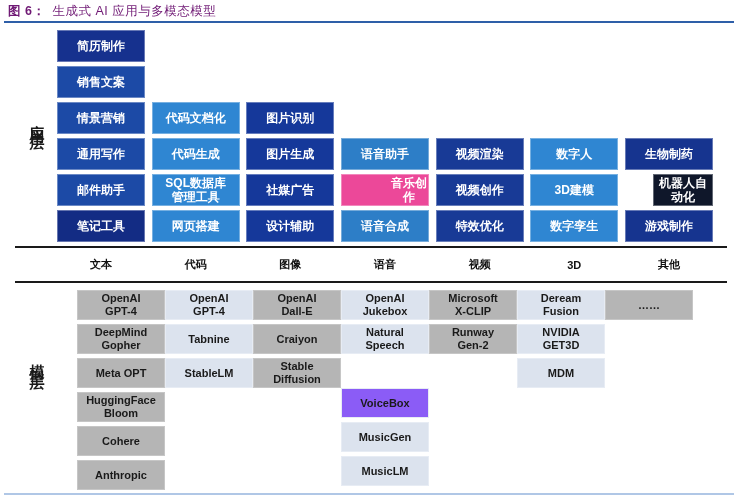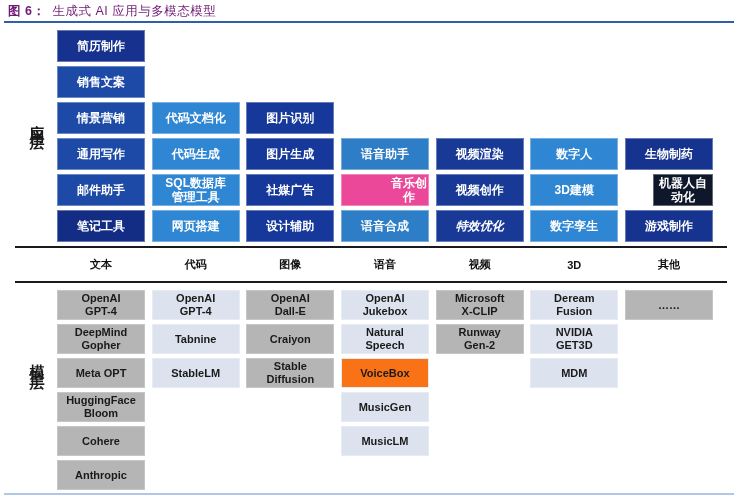--- a/index.html
+++ b/index.html
@@ -77,21 +77,21 @@
     text-align: center;
     font-weight: bold;
     font-size: 11px;
     color: #111111;
   }
   .model-grid {
     position: absolute;
     left: 57px; top: 290px;
     width: 656px;
     display: flex;
-    justify-content: space-between;
+    justify-content: center;
     align-items: flex-start;
   }
   .model-col { display: flex; flex-direction: column; gap: 4px; width: 88px; }
   .model-box {
     height: 30px;
     display: flex; align-items: center; justify-content: center;
     font-size: 11px;
     font-weight: bold;
     color: #1a1a1a;
     text-align: center;
@@ -139,21 +139,21 @@
         <div class="app-box" style="background: rgb(21, 56, 154);">设计辅助</div>
       </div>
       <div class="app-col">
         <div class="app-box" style="background: rgb(45, 126, 199);">语音助手</div>
         <div class="app-box" style="background: #ec4899; padding-left: 48px;">音乐创作</div>
         <div class="app-box" style="background: rgb(45, 126, 199);">语音合成</div>
       </div>
       <div class="app-col">
         <div class="app-box" style="background: rgb(24, 58, 150);">视频渲染</div>
         <div class="app-box" style="background: rgb(24, 58, 150);">视频创作</div>
-        <div class="app-box" style="background: rgb(24, 58, 150); font-style: italic;">特效优化</div>
+        <div class="app-box" style="background: rgb(24, 58, 150);">特效优化</div>
       </div>
       <div class="app-col">
         <div class="app-box" style="background: rgb(47, 134, 210);">数字人</div>
         <div class="app-box" style="background: rgb(47, 134, 210);">3D建模</div>
         <div class="app-box" style="background: rgb(47, 134, 210);">数字孪生</div>
       </div>
       <div class="app-col">
         <div class="app-box" style="background: rgb(22, 52, 143);">生物制药</div>
         <div class="app-box" style="background: #0f172a; margin-left: 28px;">机器人自动化</div>
         <div class="app-box" style="background: rgb(22, 52, 143);">游戏制作</div>
@@ -196,21 +196,21 @@
 Dall-E</div>
         <div class="model-box" style="background: rgb(181, 181, 181); border-color: rgb(198, 198, 198);">Craiyon</div>
         <div class="model-box" style="background: rgb(181, 181, 181); border-color: rgb(198, 198, 198);">Stable
 Diffusion</div>
       </div>
       <div class="model-col">
         <div class="model-box" style="background: rgb(220, 227, 238); border-color: rgb(231, 236, 244);">OpenAI
 Jukebox</div>
         <div class="model-box" style="background: rgb(220, 227, 238); border-color: rgb(231, 236, 244);">Natural
 Speech</div>
-        <div class="model-box" style="background: #f97316; border-color: rgb(231, 236, 244);">VoiceBox</div>
+        <div class="model-box" style="background: #8b5cf6; border-color: rgb(231, 236, 244); margin-top: 30px;">VoiceBox</div>
         <div class="model-box" style="background: rgb(220, 227, 238); border-color: rgb(231, 236, 244);">MusicGen</div>
         <div class="model-box" style="background: rgb(220, 227, 238); border-color: rgb(231, 236, 244);">MusicLM</div>
       </div>
       <div class="model-col">
         <div class="model-box" style="background: rgb(181, 181, 181); border-color: rgb(198, 198, 198);">Microsoft
 X-CLIP</div>
         <div class="model-box" style="background: rgb(181, 181, 181); border-color: rgb(198, 198, 198);">Runway
 Gen-2</div>
       </div>
       <div class="model-col">

